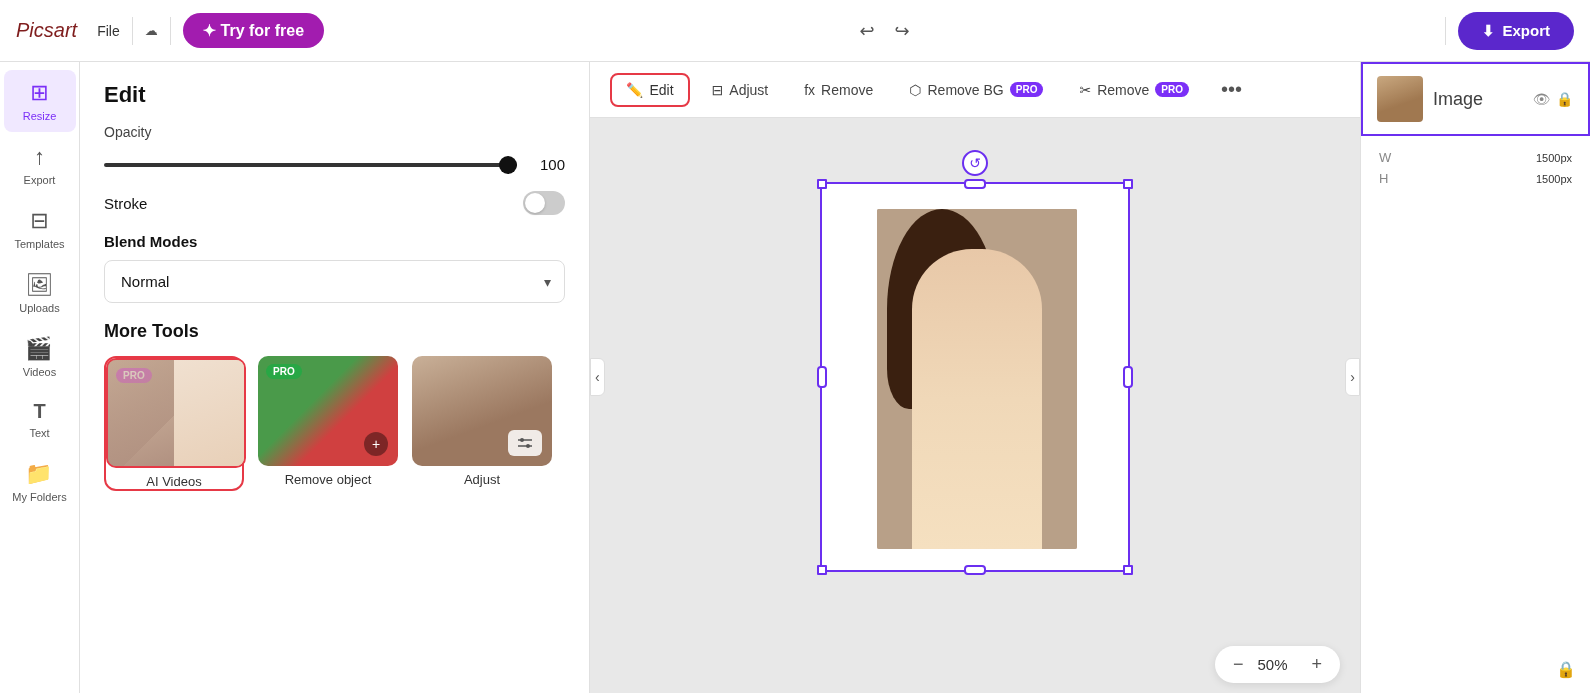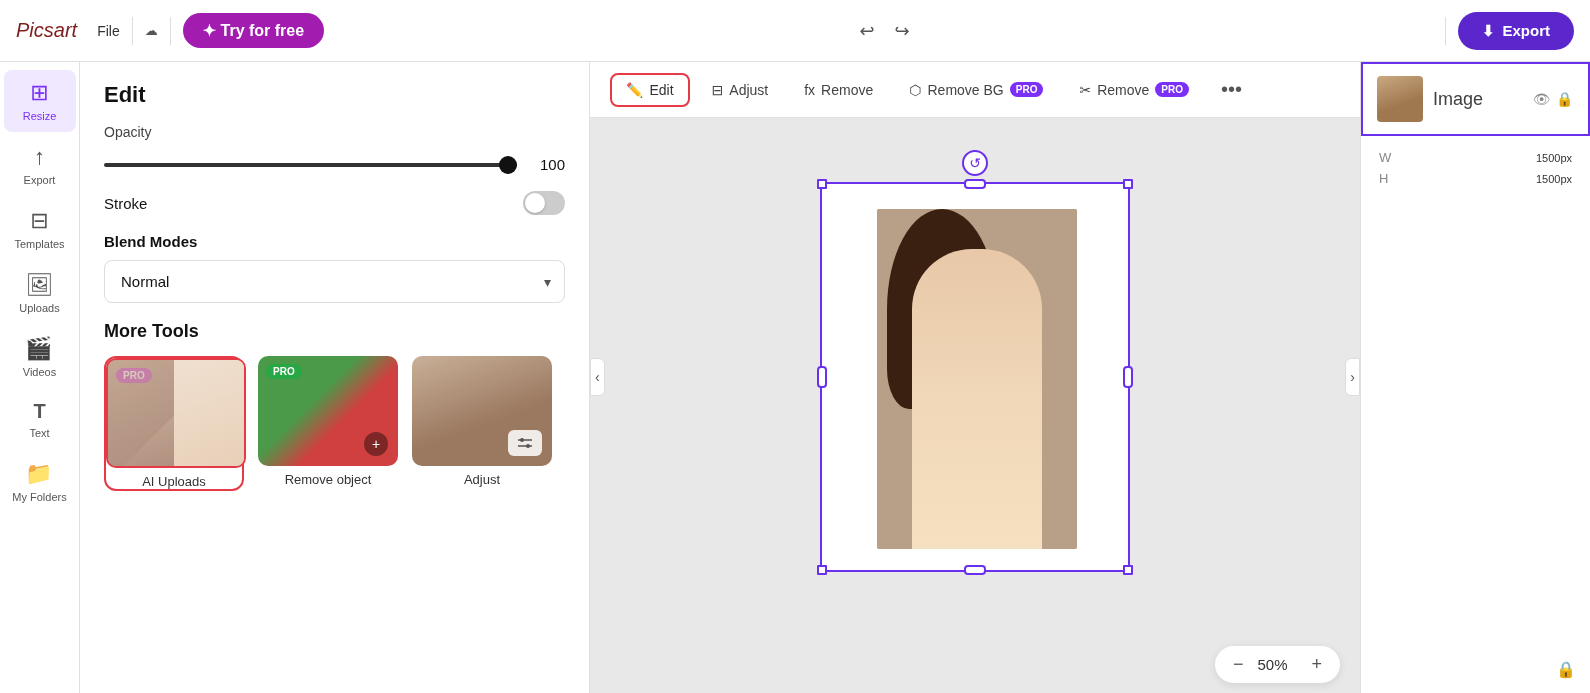--- a/index.html
+++ b/index.html
@@ -212,21 +212,21 @@
     <div class="more-tools-title">More Tools</div>
     <div class="tools-grid">
 
       <div class="tool-card selected">
         <div class="tool-thumb selected-border" style="background: linear-gradient(135deg, #c0a090 0%, #b09080 50%, #e8d0b8 50%); border: 2px solid #e63946;">
           <span class="pro-badge">PRO</span>
 
           <div style="position:absolute;left:0;top:0;width:70px;height:100%;background:linear-gradient(160deg,#c9b09888,#b09080);"></div>
           <div style="position:absolute;right:0;top:0;width:70px;height:100%;background:linear-gradient(160deg,#f0e0d0,#e8d0b8);"></div>
         </div>
-        <div class="tool-name">AI Uploads</div>
+        <div class="tool-name">AI Videos</div>
       </div>
 
       <div class="tool-card">
         <div class="tool-thumb" style="background: linear-gradient(135deg, #4a9a4a 40%, #d04040 60%); position:relative;">
           <span class="pro-badge green">PRO</span>
           <div style="position:absolute;bottom:10px;right:10px;background:rgba(0,0,0,0.4);border-radius:50%;width:24px;height:24px;display:flex;align-items:center;justify-content:center;color:#fff;font-size:14px;">+</div>
         </div>
         <div class="tool-name">Remove object</div>
       </div>
 

